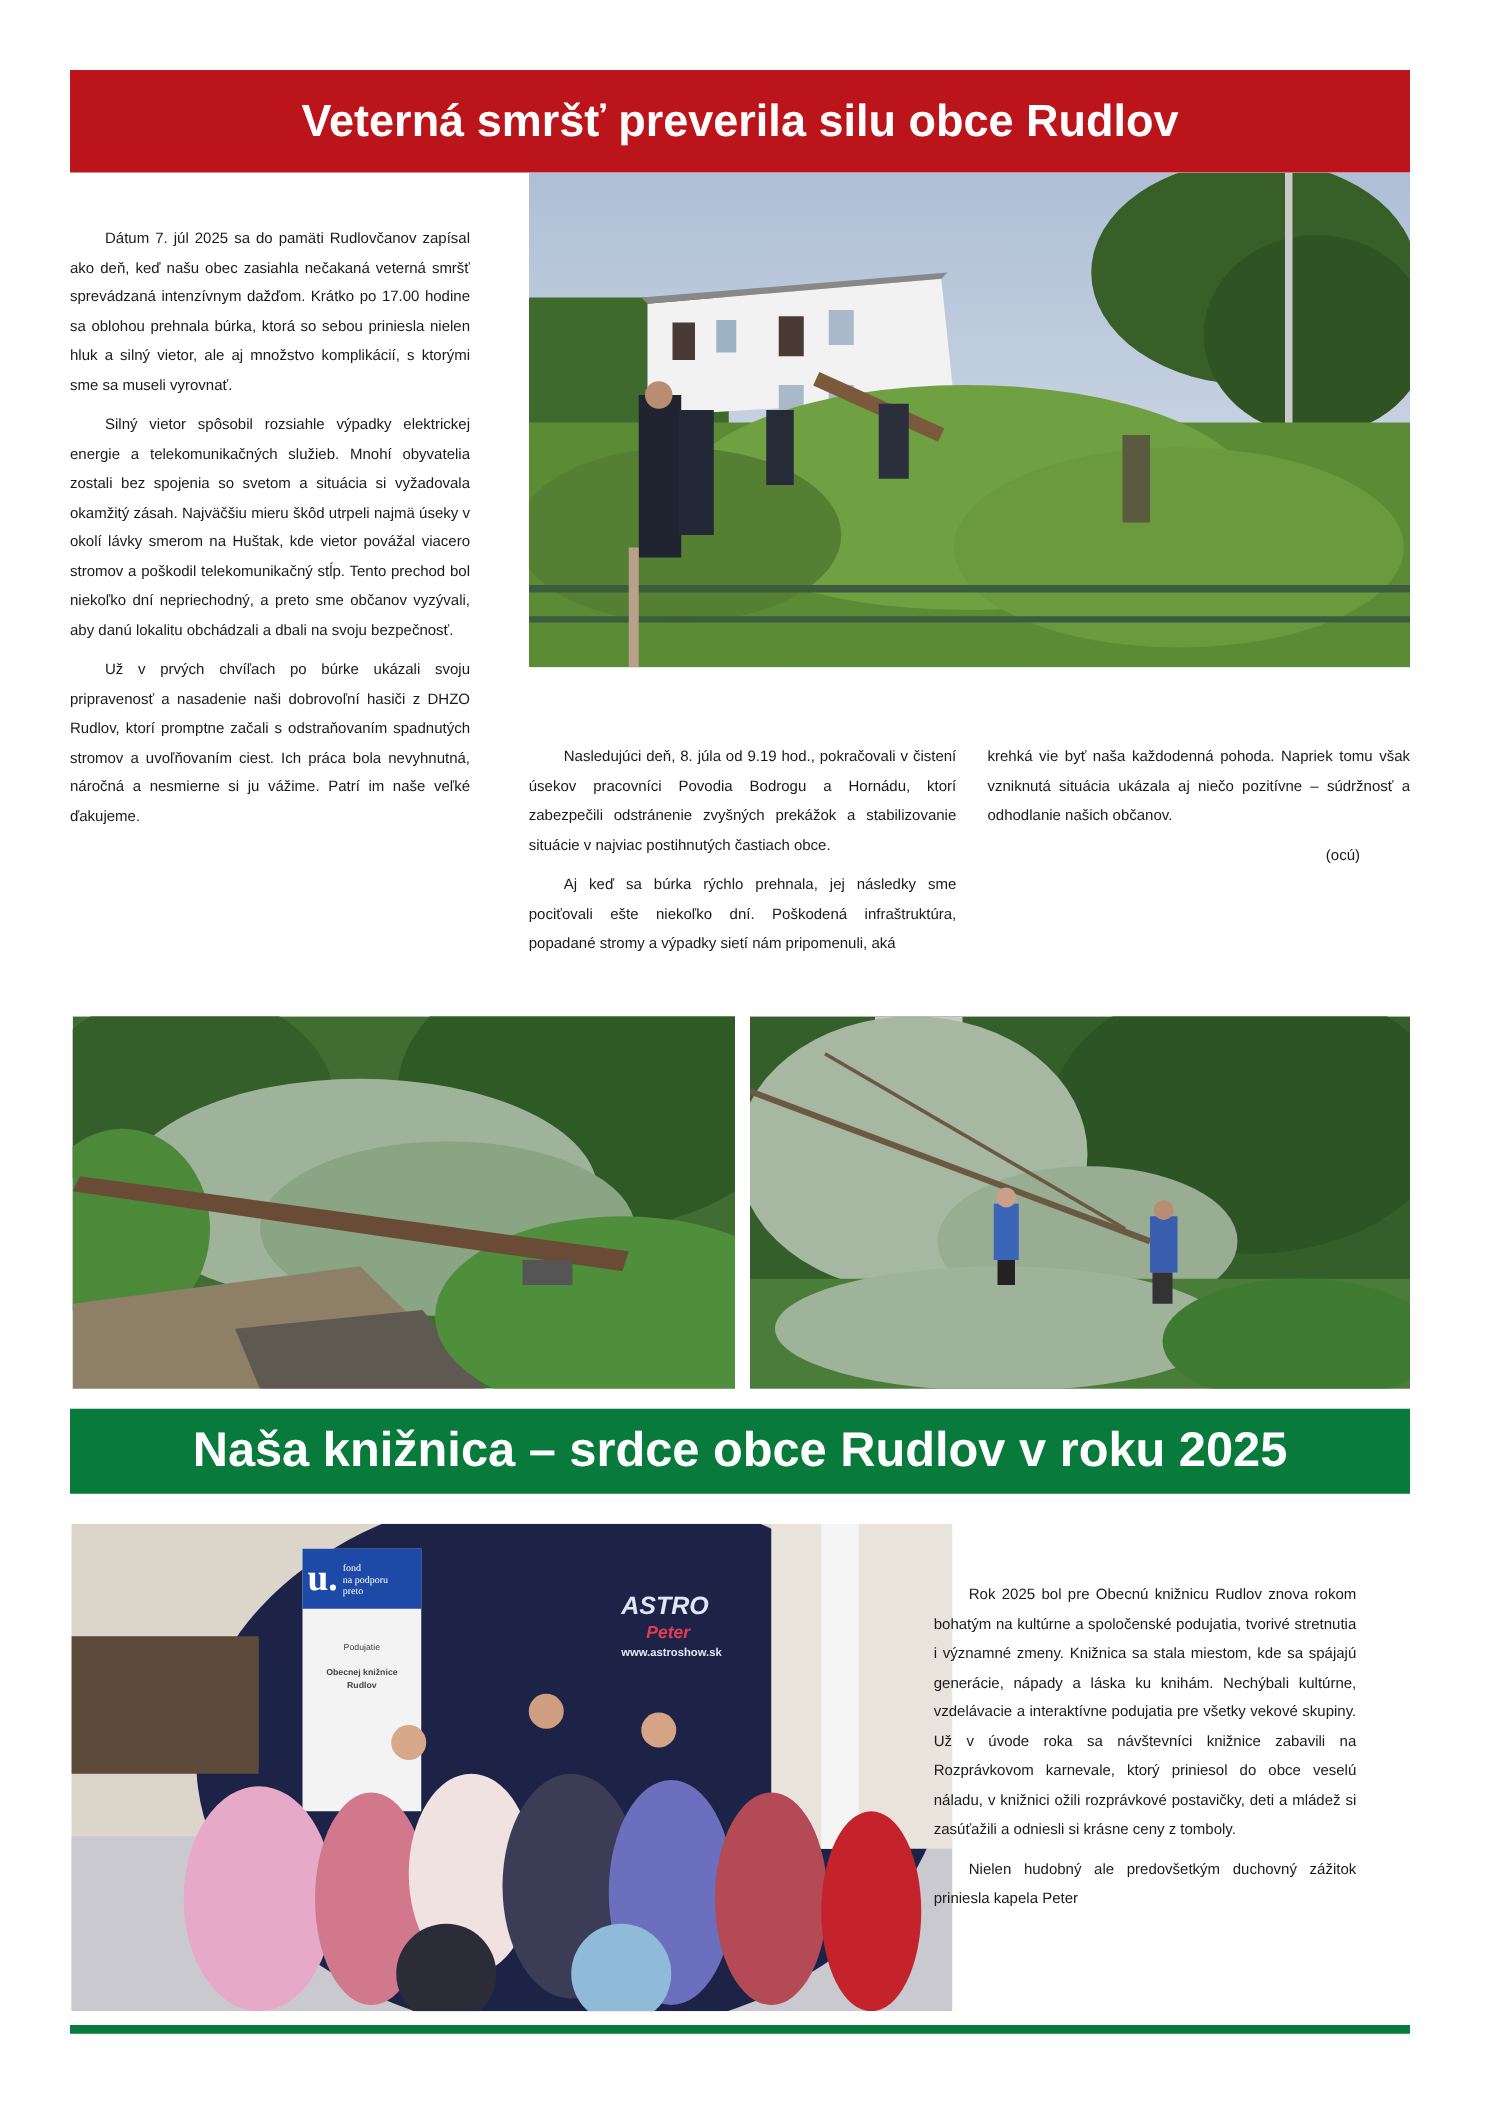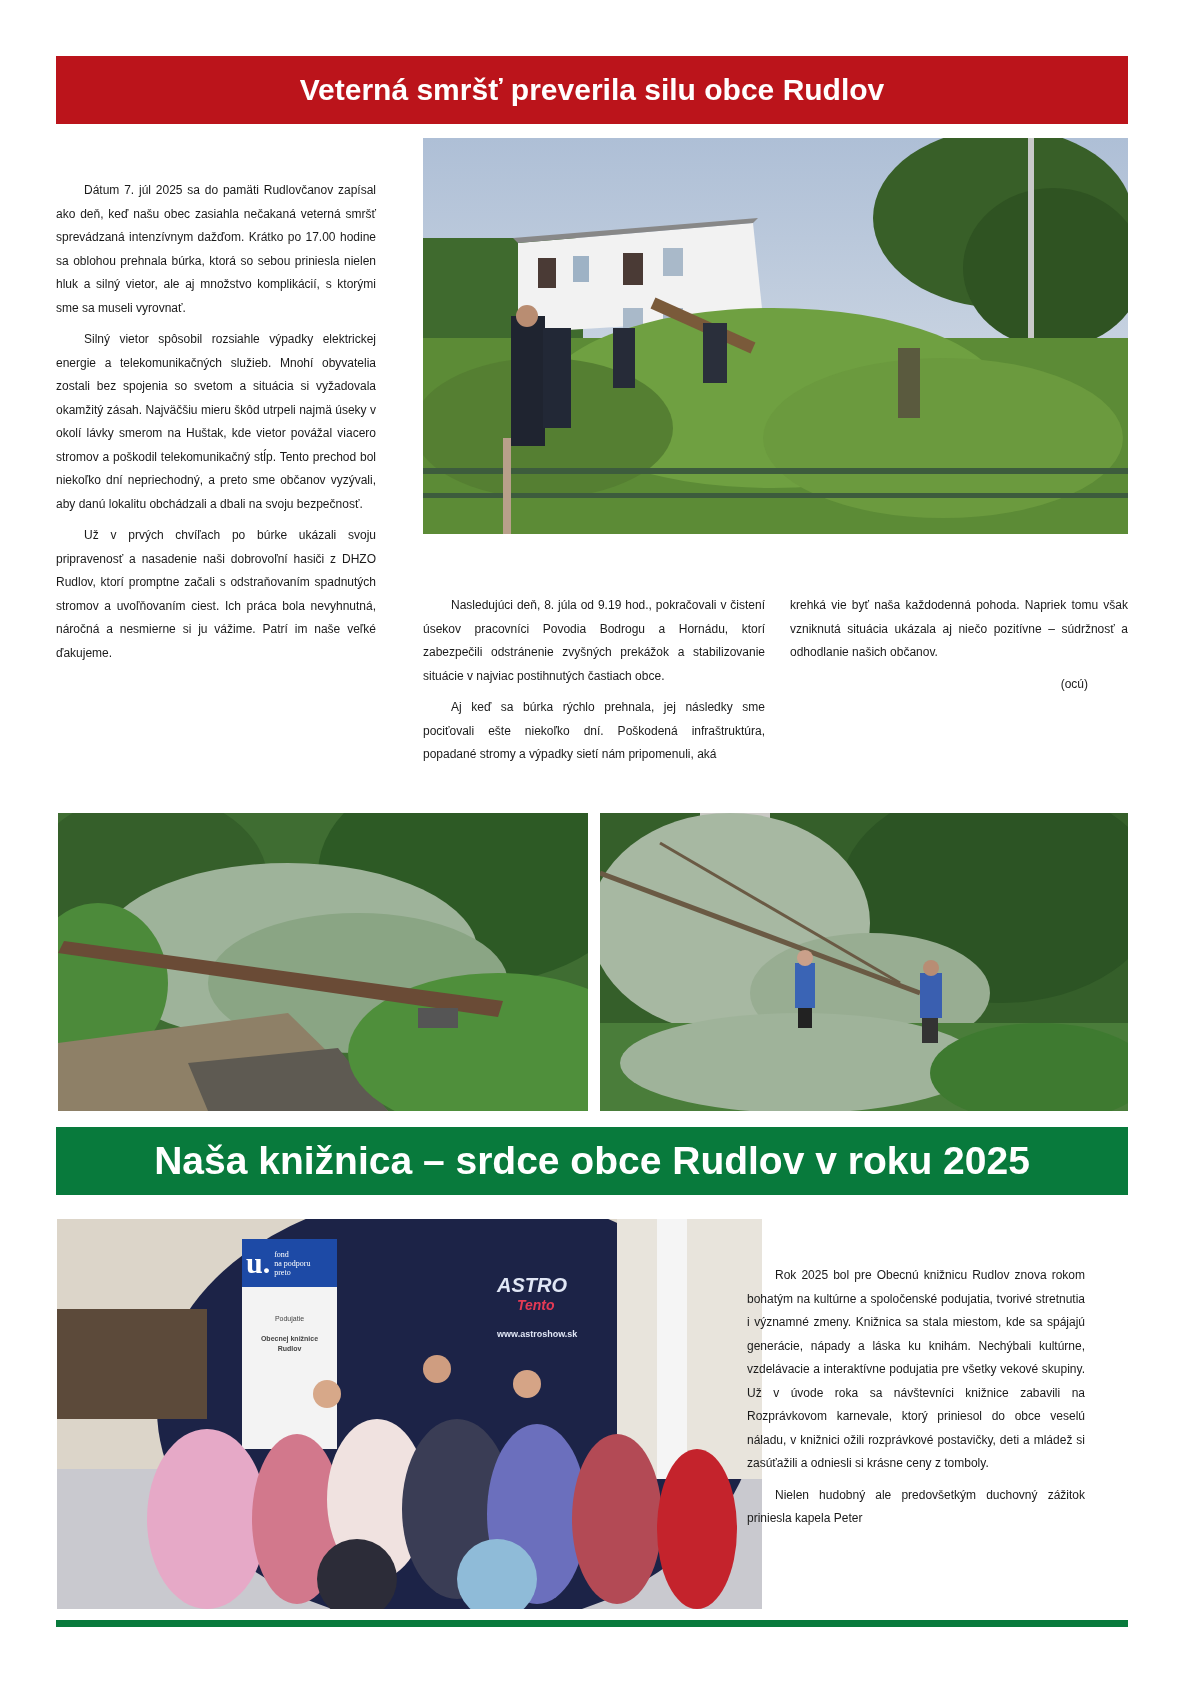--- a/index.html
+++ b/index.html
@@ -1,20 +1,20 @@
 <!DOCTYPE html>
 <html><head>
   <meta charset="utf-8">
   <style>
     * { box-sizing: border-box; margin: 0; padding: 0; }
     html, body { width: 1190px; height: 1683px; background: #ffffff; }
     body { position: relative; font-family: "Liberation Sans", "DejaVu Sans", sans-serif; color: #1a1a1a; overflow: hidden; }
 
     .banner { position: absolute; left: 56px; width: 1072px; color: #fff; display: flex; align-items: center; justify-content: center; font-weight: bold; }
-    .banner-red { top: 56px; height: 68px; background: #bb141b; font-size: 30px; }
+    .banner-red { top: 56px; height: 82px; background: #bb141b; font-size: 36px; }
     .banner-green { top: 1127px; height: 68px; background: #087a3c; font-size: 39px; justify-content: center; }
 
     .col { position: absolute; font-size: 12px; line-height: 23.5px; text-align: justify; hyphens: manual; margin-top: 44px; }
     .col p { text-indent: 28px; margin-bottom: 8px; }
     .col p.noind { text-indent: 0; }
     .sig { text-align: right; padding-right: 40px; text-indent: 0 !important; }
 
     .photo { position: absolute; overflow: hidden; }
     .photo svg { width: 100%; height: 100%; display: block; }
 
@@ -153,22 +153,22 @@
       <span>preto</span>
     </span>
   </div>
   <div style="position:absolute; left:185px; top:95px; width:95px; text-align:center; font-size:7px; line-height:10px; color:#444;">
     <div>Podujatie</div>
     <div style="margin-top:10px; font-weight:bold;">Obecnej knižnice</div>
     <div style="font-weight:bold;">Rudlov</div>
   </div>
   <div style="position:absolute; left:440px; top:55px; color:#e0e6f5; font-weight:bold; font-size:20px; font-style:italic;">
     <span>ASTRO</span>
-    <span style="display:block; color:#e53a55; font-size:14px; margin-left:20px;">Tento</span>
-    <span style="display:block; font-size:9px; font-style:normal; margin-top:16px;">www.astroshow.sk</span>
+    <span style="display:block; color:#e53a55; font-size:14px; margin-left:20px;">Peter</span>
+    <span style="display:block; font-size:9px; font-style:normal; margin-top:4px;">www.astroshow.sk</span>
   </div>
 </div>
 
 <div class="col" style="left:747px; top:1220px; width:338px;">
   <p>Rok 2025 bol pre Obecnú knižnicu Rudlov znova rokom bohatým na kultúrne a spoločenské podujatia, tvorivé stretnutia i významné zmeny. Knižnica sa stala miestom, kde sa spájajú generácie, nápady a láska ku knihám. Nechýbali kultúrne, vzdelávacie a interaktívne podujatia pre všetky vekové skupiny. Už v úvode roka sa návštevníci knižnice zabavili na Rozprávkovom karnevale, ktorý priniesol do obce veselú náladu, v knižnici ožili rozprávkové postavičky, deti a mládež si zasúťažili a odniesli si krásne ceny z tomboly.</p>
   <p>Nielen hudobný ale predovšetkým duchovný zážitok priniesla kapela Peter</p>
 </div>
 
 <div class="footer-bar"></div>
 

